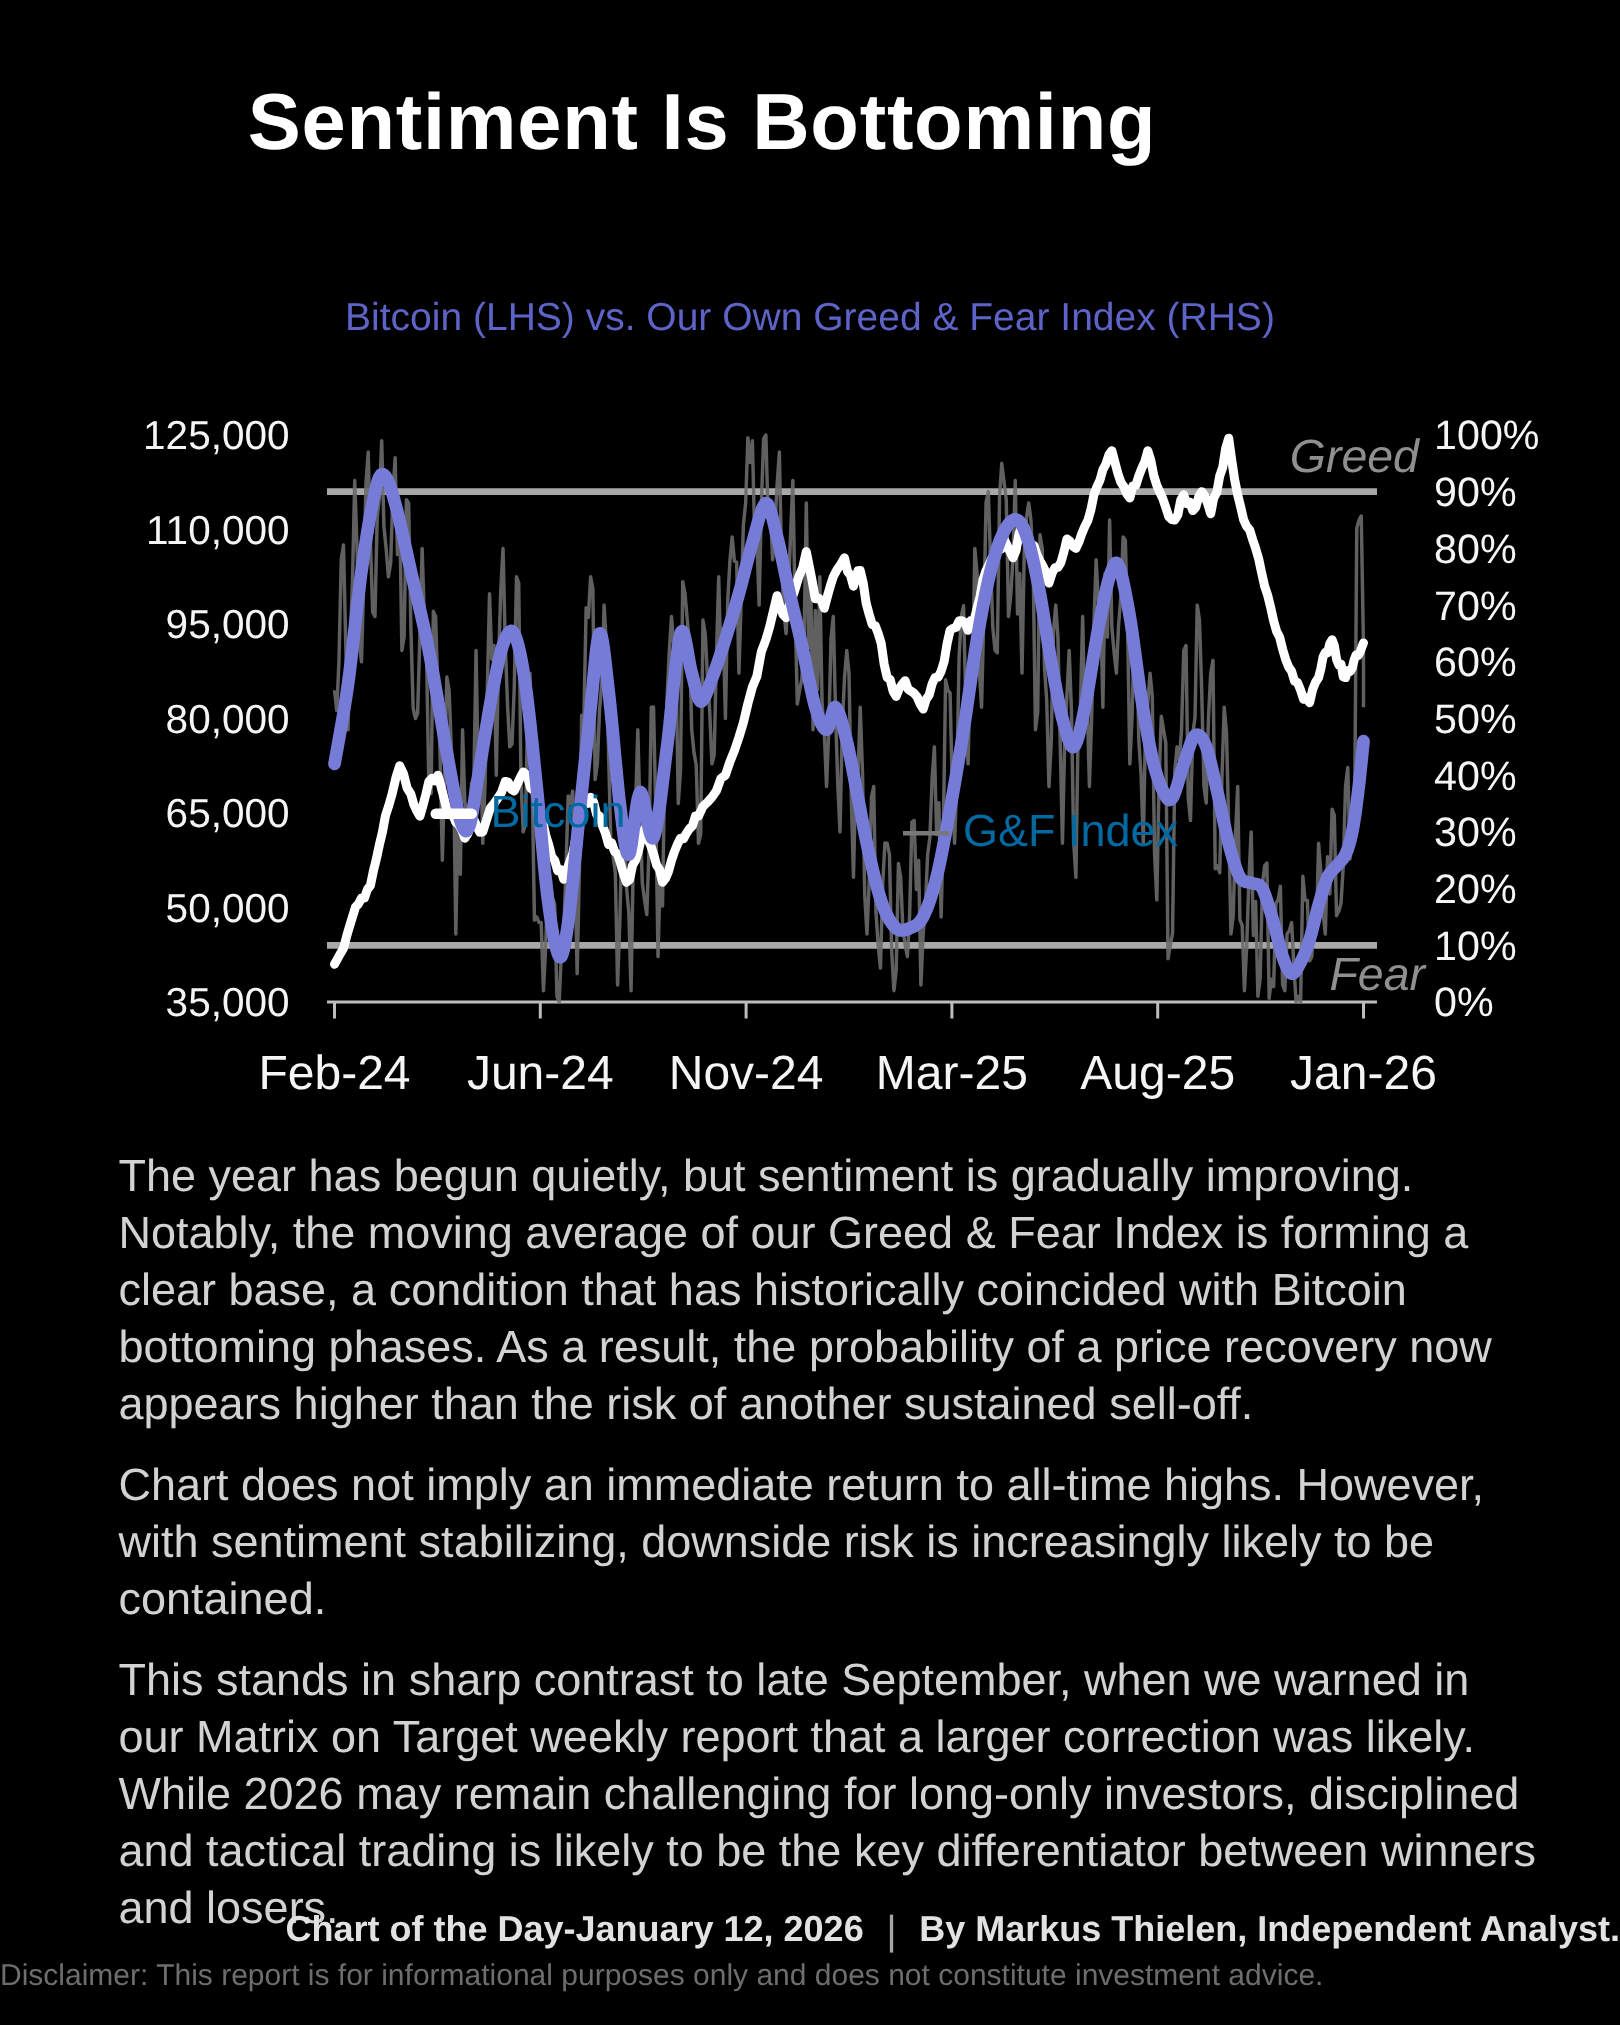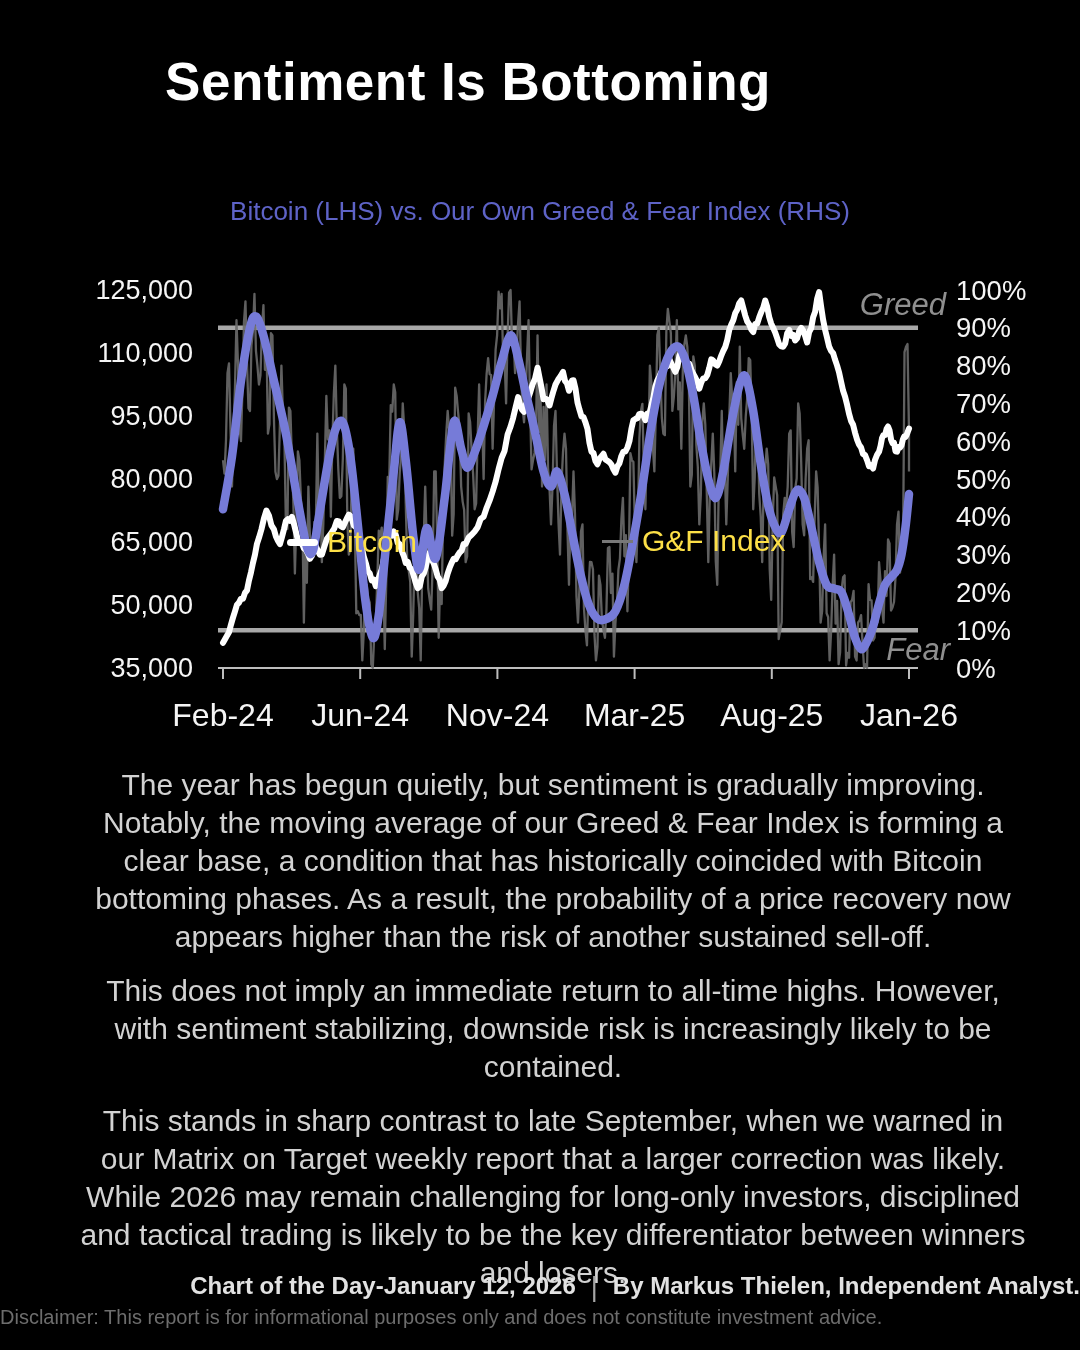--- a/index.html
+++ b/index.html
@@ -5,26 +5,26 @@
   html,body{margin:0;padding:0;background:#000;}
   body{width:1080px;height:1350px;font-family:"Liberation Sans",sans-serif;overflow:hidden;}
   .page{position:relative;width:1080px;height:1350px;background:#000;}
   .title{position:absolute;top:50px;left:0;width:936px;text-align:center;
          font-size:53px;line-height:64px;font-weight:700;color:#ffffff;letter-spacing:0.5px;}
   .subtitle{position:absolute;top:196px;left:0;width:1080px;text-align:center;
             font-size:26px;font-weight:400;color:#5e63c7;}
   .chart-wrap{position:absolute;top:258px;left:0;width:1080px;height:485px;}
   .chart-wrap svg{position:absolute;top:0;left:0;}
   .legend-item{position:absolute;display:flex;align-items:center;gap:9px;height:26px;}
-  .legend-item .lbl{font-size:30px;color:#fde047;}
+  .legend-item .lbl{font-size:30px;color:#0369a1;}
   .dash-btc{width:31px;height:7px;border-radius:4px;background:#ffffff;}
   .dash-gf{width:31px;height:3px;background:#787878;}
   .body-text{position:absolute;top:766px;left:79px;width:948px;color:#d2d2d2;
              font-size:30px;line-height:38px;}
-  .body-text p{margin:0 0 16px 0;text-align:center;}
+  .body-text p{margin:0 0 16px 0;}
   .footer{position:absolute;top:1272px;left:0;width:1080px;text-align:right;
           font-size:24px;font-weight:700;color:#e2e2e2;}
   .footer .sep{display:inline-block;padding:0 15px;font-weight:300;color:#a5a5a5;
                font-size:27px;vertical-align:-2px;}
   .disclaimer{position:absolute;top:1306px;left:0;width:1004px;text-align:left;
               font-size:20px;font-weight:400;color:#6d6d6d;}
 </style>
 </head>
 <body>
 
@@ -74,29 +74,29 @@
         <polyline points="223,202.1 224.49781659388645,215.64621900219916 225.99563318777294,182.28958099792004 227.4934497816594,115.15999999999997 228.99126637554585,105.36843350968508 230.4890829694323,170.89852739954742 231.9868995633188,228.56 233.48471615720524,170.43518962947954 234.9825327510917,129.50807999475302 236.48034934497818,62.24000000000001 237.97816593886463,106.05224815870895 239.4759825327511,169.77714533232074 240.97379912663754,183.20000000000002 242.47161572052403,130.58125350009652 243.96943231441048,64.10666960579164 245.46724890829694,43.34000000000003 246.9650655021834,103.6086500881687 248.46288209606988,150.12935357693578 249.96069868995633,152.95999999999998 251.4585152838428,87.06677734974625 252.95633187772927,72.97018357927806 254.45414847161572,35.78000000000003 255.95196506550218,92.94619360747112 257.44978165938863,107.99922047727483 258.9475982532751,126.5 260.4454148471616,117.29607338369192 261.94323144104806,70.68055582498607 263.4410480349345,47.120000000000005 264.93886462882097,111.7627654581658 266.4366812227074,81.6360606936633 267.9344978165939,175.64000000000001 269.43231441048033,166.2418273754805 270.9301310043668,75.1623917931795 272.4279475982533,77.36000000000001 273.92576419213975,160.58473392115235 275.4235807860262,213.85252643900589 276.92139737991266,221 278.4192139737991,217.66376294364034 279.9170305676856,166.2613965422325 281.4148471615721,107.59999999999997 282.91266375545854,154.6968720521793 284.410480349345,181.60537663379014 285.90829694323145,266.36 287.4061135371179,271.019690751344 288.90393013100436,149.551820868358 290.4017467248908,152.95999999999998 291.89956331877727,200.51321088333722 293.3973799126637,246.31402529276608 294.89519650655023,315.5 296.3930131004367,259.7283681359775 297.89082969432314,193.39795548056807 299.3886462882096,202.1 300.88646288209605,240.93401562583148 302.38427947598257,258.49208132606446 303.882096069869,364.64 305.3799126637555,283.01860357115044 306.87772925764193,324.83444647287575 308.3755458515284,228.56 309.87336244541484,276.60080045768996 311.3711790393013,285.0782268620484 312.86899563318775,296.6 314.3668122270742,264.0039075244956 315.8646288209607,265.58377012010146 317.3624454148472,175.64000000000001 318.8602620087336,262.57306275829444 320.3580786026201,232.62900985467803 321.85589519650654,304.15999999999997 323.353711790393,265.12420439431594 324.8515283842795,202.45472487962843 326.34934497816596,137.84000000000003 327.8471615720524,181.40093606088533 329.34497816593887,172.3314495478086 330.8427947598253,258.79999999999995 332.3406113537118,184.42584184879067 333.83842794759823,135.79294986831025 335.33624454148475,107.59999999999997 336.83406113537114,170.13634437809887 338.33187772925766,211.43999845570323 339.8296943231441,239.9 341.32751091703057,238.14574808103592 342.8253275109171,200.8943989859335 344.3231441048035,126.5 345.82096069869,130.7412674604431 347.31877729257644,262.45319632568953 348.8165938864629,296.6 350.31441048034935,291.0944801314816 351.8122270742358,213.32638376698122 353.31004366812226,190.76000000000002 354.8078602620087,265.0790722052991 356.3056768558952,355.4264009049684 357.8034934497816,353.3 359.3013100436681,356.97621797646434 360.7991266375546,357.00759614868014 362.29694323144105,402.44 363.7947598253275,373.33129444544016 365.292576419214,325.37559828601405 366.79039301310047,326.84000000000003 368.2882096069869,340.34293130299 369.7860262008734,344.7159734666243 371.28384279475983,406.22 372.7816593886463,410 374.27947598253274,376.54507976955176 375.7772925764192,364.64 377.27510917030565,322.66895176285504 378.7729257641921,272.62168779259923 380.2707423580786,277.70000000000005 381.7685589519651,269.5459444074631 383.26637554585153,319.57454762142896 384.764192139738,391.1 386.2620087336245,322.43145429339256 387.7598253275109,218.78469827843458 389.2576419213974,221 390.75545851528386,147.08782624982297 392.2532751091703,153.5938867414743 393.7510917030568,126.5 395.2489082969432,134.56069562457503 396.7467248908297,261.6777654753804 398.24454148471614,251.24 399.74235807860265,214.4143216518544 401.24017467248905,197.2146499131456 402.73799126637556,145.40000000000003 404.235807860262,171.05646843494102 405.73362445414847,245.2231378357738 407.231441048035,304.15999999999997 408.72925764192144,312.48862847693266 410.22707423580783,323.8925512871891 411.72489082969435,398.66 413.2227074235808,356.48106345058085 414.72052401746726,293.9176090934366 416.2183406113537,289.03999999999996 417.71615720524017,333.8260254031494 419.2139737991266,350.43446908050777 420.7117903930131,402.44 422.20960698689953,313.74894388147817 423.707423580786,279.8603059184842 425.2052401746725,228.56 426.703056768559,285.08259310730546 428.2008733624454,330.42174384853615 429.69868995633186,341.96000000000004 431.1965065502184,351.6476524260819 432.6943231441048,307.2278156843357 434.1921397379913,213.44 435.68995633187774,213.36954491712822 437.1877729257642,282.58434567787197 438.68558951965065,379.76 440.1834061135371,322.9391717427589 441.68122270742356,346.0631557058938 443.17903930131007,251.24 444.6768558951965,207.47802354916186 446.1746724890829,176.9387966852263 447.6724890829695,152.95999999999998 449.1703056768559,171.71977292897554 450.66812227074234,184.04324216252115 452.16593886462886,277.70000000000005 453.6637554585153,256.0536936457902 455.1615720524017,129.7575328224898 456.6593886462882,137.84000000000003 458.1572052401747,154.74673075553102 459.65502183406113,171.21113195898312 461.1528384279476,228.56 462.6506550218341,243.60307751322165 464.1484716157205,252.00481908590717 465.64628820960695,304.15999999999997 467.1441048034935,298.1426834255383 468.6419213973799,155.32621347032935 470.1397379912664,164.29999999999998 471.6375545851529,192.67631306803227 473.13537117903934,216.43447710282803 474.6331877729258,251.24 476.13100436681225,245.34712464312614 477.6288209606987,179.00696259422895 479.12663755458516,126.5 480.6244541484716,184.24810439717024 482.122270742358,161.0554498188197 483.6200873362445,221 485.117903930131,143.28641932328122 486.61572052401743,115.96103725844472 488.11353711790395,100.04000000000002 489.6113537117904,116.19244526491985 491.10917030567686,116.93466104910078 492.6069868995633,190.76000000000002 494.1048034934498,142.0517397822402 495.6026200873362,91.56366895423452 497.10043668122273,77.36000000000001 498.5982532751092,33.75474394621551 500.09606986899564,50.3441458803743 501.5938864628821,35.78000000000003 503.09170305676855,98.796158525914 504.589519650655,100.62912678723183 506.0873362445415,145.40000000000003 507.585152838428,78.09333714978021 509.08296943231437,34.48167596523092 510.5807860262009,32 512.0786026200874,86.1626491424322 513.5764192139738,82.75864652811521 515.0742358078603,115.15999999999997 516.5720524017468,92.99989489156309 518.0698689956332,65.23260792737 519.5676855895197,43.34000000000003 521.0655021834061,116.73336286237014 522.5633187772926,149.76978942171854 524.061135371179,164.29999999999998 525.5589519650655,136.0386620023757 527.056768558952,98.38171448422673 528.5545851528384,62.24000000000001 530.0524017467249,145.8880311962917 531.5502183406113,211.36518171629754 533.0480349344978,202.1 534.5458515283842,194.91583372536897 536.0436681222708,169.02085984872878 537.5414847161572,77.36000000000001 539.0393013100436,174.08191858998686 540.5371179039302,133.78008518125114 542.0349344978166,228.56 543.5327510917031,148.9869122294545 545.0305676855896,202.02217180013656 546.528384279476,126.5 548.0262008733624,209.74149742947517 549.524017467249,230.4226073459372 551.0218340611355,266.36 552.5196506550218,228.66023612318187 554.0174672489084,167.5748943085186 555.5152838427948,152.95999999999998 557.0131004366813,215.90025277655644 558.5109170305677,264.7211963317916 560.0087336244542,296.6 561.5065502183406,226.13015139729455 563.0043668122271,194.16570011510777 564.5021834061135,175.64000000000001 566,190.6457267404906 567.4978165938865,272.90311979526655 568.9956331877729,326.84000000000003 570.4934497816594,259.26989167558406 571.9912663755458,260.0051794722974 573.4890829694323,213.44 574.9868995633187,256.4528992931247 576.4847161572053,338.69448240559177 577.9825327510918,364.64 579.4803493449781,329.3576191720501 580.9781659388647,273.53576899621265 582.4759825327511,266.36 583.9737991266375,350.11534031857326 585.471615720524,372.62789909589736 586.9694323144106,387.32 588.4672489082969,331.72790036988334 589.9650655021835,303.96256648071335 591.46288209607,304.15999999999997 592.9606986899563,311.5035074772775 594.4585152838429,376.1731534950398 595.9563318777293,402.44 597.4541484716157,388.9228512396328 598.9519650655022,317.72119687268514 600.4497816593887,326.84000000000003 601.9475982532751,362.0761401850179 603.4454148471616,371.92683069384174 604.943231441048,379.76 606.4410480349345,351.5679667091027 607.938864628821,289.9138730222076 609.4366812227074,289.03999999999996 610.9344978165939,334.9821090989098 612.4323144104803,315.62313197910487 613.9301310043668,398.66 615.4279475982532,365.21384048249723 616.9257641921398,346.2464444736719 618.4235807860262,311.72 619.9213973799126,300.6683705990225 621.4192139737991,260.88291250047087 622.9170305676855,239.9 624.414847161572,298.33152441942696 625.9126637554587,277.1608609718941 627.410480349345,353.3 628.9082969432314,294.37809557750825 630.406113537118,195.17839604843778 631.9039301310044,202.1 633.4017467248908,203.9466038825363 634.8995633187774,270.55173418097496 636.3973799126637,304.15999999999997 637.8951965065503,261.2127767860703 639.3930131004367,180.04739483291283 640.8908296943232,152.95999999999998 642.3886462882097,145.8315890899509 643.8864628820961,213.79270683939083 645.3842794759826,251.24 646.882096069869,185.3713396810867 648.3799126637555,194.0718554382883 649.8777292576419,107.59999999999997 651.3755458515284,124.29147229170871 652.8733624454148,188.6607587697707 654.3711790393013,213.44 655.8689956331878,153.01910090070368 657.3668122270742,76.9833773133837 658.8646288209607,69.80000000000001 660.3624454148471,116.25241122053711 661.8602620087337,160.03657723990676 663.3580786026201,175.64000000000001 664.8558951965065,177.15162020580172 666.353711790393,73.17344215731322 667.8515283842795,50.900000000000034 669.3493449781658,63.01897254777549 670.8471615720524,75.10273561266064 672.344978165939,152.95999999999998 673.8427947598253,138.95254868338185 675.3406113537118,113.84951726606266 676.8384279475982,62.24000000000001 678.3362445414847,151.38904480984507 679.8340611353713,124.3308615584321 681.3318777292577,190.76000000000002 682.829694323144,110.4300438769124 684.3275109170306,86.80039957953244 685.8253275109171,77.36000000000001 687.3231441048034,88.98481213849408 688.82096069869,123.58646899911389 690.3187772925764,228.56 691.8165938864629,216.52443525906654 693.3144104803494,98.40646539688186 694.8122270742358,107.59999999999997 696.3100436681223,186.94912553895932 697.8078602620087,208.7681333540268 699.3056768558952,266.36 700.8034934497816,237.30308644916863 702.3013100436682,163.63370933309946 703.7991266375545,145.40000000000003 705.296943231441,166.70068442183364 706.7947598253276,236.19882634234727 708.2925764192139,304.15999999999997 709.7903930131005,237.17774985950442 711.288209606987,205.47307130638436 712.7860262008733,175.64000000000001 714.2838427947598,214.9314293080829 715.7816593886464,303.3391862322949 717.2794759825327,326.84000000000003 718.7772925764192,226.11802944804433 720.2751091703058,213.16168705485316 721.7729257641921,152.95999999999998 723.2707423580787,226.70287022625652 724.7685589519651,206.35240423880143 726.2663755458516,266.36 727.764192139738,220.21794417505714 729.2620087336245,158.53868051369494 730.759825327511,115.15999999999997 732.2576419213974,143.17280553750322 733.7554585152839,144.7739623627968 735.2532751091703,213.44 736.7510917030568,124.18496642288568 738.2489082969432,166.76553597393777 739.7467248908297,88.69999999999999 741.244541484716,160.2941069866717 742.7423580786027,176.84456864302157 744.240174672489,190.76000000000002 745.7379912663756,158.39807401173042 747.235807860262,139.81454158209783 748.7336244541485,100.04000000000002 750.2314410480349,102.07945554909855 751.7292576419213,158.70556538668274 753.2270742358079,251.24 754.7248908296943,219.63736835443973 756.2227074235808,157.7503455885649 757.7205240174673,164.29999999999998 759.2183406113537,235.8111675659567 760.7161572052402,258.31357869809415 762.2139737991266,304.15999999999997 763.7117903930131,223.85486492695287 765.2096069868996,211.00360127902405 766.707423580786,190.76000000000002 768.2052401746724,206.27536922902982 769.703056768559,311.1922755811065 771.2008733624455,341.96000000000004 772.6986899563318,263.2881640358679 774.1965065502184,219.4957743062526 775.6943231441048,228.56 777.1921397379913,237.25649264292048 778.6899563318777,381.1677113641046 780.1877729257642,372.2 781.6855895196506,364.29937094180286 783.1834061135371,256.498345887363 784.6812227074237,239.9 786.17903930131,248.6164869835079 787.6768558951966,228.8738275511861 789.174672489083,175.64000000000001 790.6724890829694,172.343337825343 792.170305676856,274.0653828577846 793.6681222707424,289.03999999999996 795.1659388646287,230.95188765225413 796.6637554585153,220.46541254557 798.1615720524018,145.40000000000003 799.6593886462882,155.3233019831106 801.1572052401747,203.33072687440958 802.6550218340611,266.36 804.1528384279477,277.2899349831827 805.650655021834,220.3147789503634 807.1484716157206,190.76000000000002 808.6462882096071,182.2689660870179 810.1441048034934,321.1466228481762 811.6419213973799,319.28 813.1397379912664,323.86430964113777 814.6375545851528,260.14374050480944 816.1353711790393,213.44 817.6331877729258,229.7300317164175 819.1310043668122,291.6771335604973 820.6288209606987,364.64 822.1266375545852,352.98214918508006 823.6244541484715,299.3476875478715 825.1222707423581,266.36 826.6200873362446,355.2881533779107 828.1179039301311,358.9967197275713 829.6157205240174,402.44 831.113537117904,373.2037797062747 832.6113537117903,327.62311940644014 834.1091703056768,296.6 835.6069868995634,365.6680941295922 837.1048034934497,343.00331604828835 838.6026200873363,406.22 840.1004366812227,394.37903021479843 841.5982532751092,331.55195925050975 843.0960698689956,319.28 844.5938864628821,317.33442379605026 846.0917030567684,407.48732346912846 847.589519650655,394.88 849.0873362445416,399.73869515824094 850.585152838428,344.2317345156051 852.0829694323145,341.96000000000004 853.5807860262009,332.88946641492544 855.0786026200873,398.5053127482787 856.5764192139737,402.44 858.0742358078603,364.50502828037366 859.5720524017466,362.5089710674822 861.0698689956332,357.08 862.5676855895198,385.7034608610779 864.0655021834061,410 865.5633187772926,406.22 867.0611353711791,410 868.5589519650655,326.16156479241397 870.056768558952,341.96000000000004 871.5545851528385,342.27629913648593 873.0524017467249,382.5428721602671 874.5502183406114,379.76 876.0480349344979,353.0953467602879 877.5458515283842,364.403665865507 879.0436681222708,304.15999999999997 880.5414847161572,323.13260203332675 882.0393013100436,349.94880532375873 883.5371179039302,364.64 885.0349344978167,313.11080269845206 886.5327510917031,338.0005256648347 888.0305676855895,281.48 889.5283842794761,285.34533995586037 891.0262008733624,352.55055193207414 892.5240174672489,349.52 894.0218340611355,344.0678494974449 895.5196506550218,319.2680939075552 897.0174672489084,266.36 898.5152838427948,253.66396314939408 900.0131004366812,314.6132790978387 901.5109170305677,296.6 903.0087336244542,295.0220925632119 904.5065502183405,94.09354136943824 906.0043668122271,88.69999999999999 907.5021834061137,85.96741281594183 909,173.57120544784368 909,213.44" fill="none" stroke="#6a6a6a" stroke-width="2.3" stroke-opacity="0.9" stroke-linejoin="round"></polyline>
         <polyline points="223,384.8 224.99708879184863,381.2221350330859 226.99417758369722,377.59876013666394 228.99126637554585,374.3 230.98835516739447,366.5734432490915 232.9854439592431,359.69414068624377 234.9825327510917,353.3 236.97962154294032,346.7427806021273 238.97671033478895,344.6444901612401 240.97379912663754,340.7 242.97088791848617,340.72222419545056 244.9679767103348,334.8950029615313 246.96506550218342,332.3 248.96215429403202,322.4760101568699 250.95924308588064,314.4338167347014 252.95633187772927,305 254.95342066957787,296.7341146021337 256.95050946142646,285.8915410837531 258.9475982532751,279.8 261.4439592430859,271.2377629543096 263.9403202328966,260.4562050008029 266.4366812227074,252.5 268.9330422125182,257.58012789450584 271.42940320232896,267.3793291513622 273.92576419213975,271.4 275.9228529839884,278.46038206771016 277.91994177583695,282.70456524893643 279.9170305676856,286.1 281.9141193595342,279.09943382173776 283.9112081513828,271.52680677466094 285.90829694323145,263 287.9053857350801,261.0455389686674 289.9024745269287,262.70332467414437 291.89956331877727,258.79999999999995 293.89665211062595,265.8476092354208 295.8937409024745,273.68565959706905 297.89082969432314,281.9 299.88791848617177,285.2482369105518 301.8850072780204,285.1866374991834 303.882096069869,290.3 305.8791848617176,291.747814059034 307.8762736535663,295.4936336825788 309.87336244541484,300.8 311.87045123726347,297.8256550091505 313.8675400291121,291.5727174848318 315.8646288209607,288.2 317.86171761280934,292.6687158512324 319.8588064046579,296.78211063191293 321.85589519650654,296.6 324.35225618631733,288.6810819230974 326.8486171761281,280.7900586033612 329.34497816593887,277.70000000000005 331.84133915574967,274.1652564071119 334.3377001455604,270.2752956017107 336.83406113537114,263 338.8311499272198,263.4633342538774 340.8282387190684,268.22672125302256 342.8253275109171,269.29999999999995 344.82241630276565,264.74084319621323 346.8195050946143,260.38476523101326 348.8165938864629,256.7 351.3129548762737,258.57820406809446 353.80931586608443,267.49757259480657 356.3056768558952,269.29999999999995 358.80203784570597,276.74996819987894 361.29839883551676,286.7476711180061 363.7947598253275,298.7 365.79184861717613,305.0747591303289 367.78893740902475,313.0892011579871 369.7860262008734,315.5 371.783114992722,322.5444394751638 373.78020378457063,321.60639013908803 375.7772925764192,328.1 377.7743813682678,322.51842001542445 379.77147016011645,316.7245380855352 381.7685589519651,311.3 383.7656477438137,301.64270511604843 385.7627365356623,288.88650266379113 387.75982532751095,277.70000000000005 389.7569141193595,274.7260350177437 391.7540029112082,277.66258930981155 393.7510917030568,273.5 395.74818049490534,276.73165763393047 397.745269286754,284.95691571623087 399.74235807860265,286.1 401.7394468704513,292.7727021676302 403.73653566229984,297.7941935930401 405.73362445414847,305 407.7307132459971,303.8450118332356 409.7278020378457,309.68255646817386 411.72489082969435,311.3 413.7219796215429,317.8273151060194 415.7190684133916,324.88842560745775 417.71615720524017,330.2 419.71324599708885,328.33556823529307 421.7103347889374,318.83151231475176 423.70742358078604,315.5 425.70451237263467,309.0414270657301 427.7016011644833,299.7564194664359 429.6986899563319,294.5 431.6957787481805,301.44143061980606 433.69286754002917,305.33176962509754 435.68995633187774,311.3 437.6870451237263,318.62261798352006 439.684133915575,321.59906538814306 441.68122270742356,330.2 443.6783114992722,327.5836357622594 445.6754002911208,322.96316604450345 447.6724890829695,315.5 449.66957787481806,309.7248760151863 451.6666666666667,304.869172924608 453.6637554585153,300.8 455.66084425036394,301.2167787986249 457.65793304221256,297.47913380414246 459.65502183406113,294.5 461.6521106259098,292.52240021415054 463.6491994177584,285.96131649948654 465.64628820960695,286.1 468.6419213973799,279.52842109039426 471.6375545851529,276.8271095646173 474.6331877729258,273.5 477.6288209606987,269.1989117415249 480.6244541484716,260.88580142162743 483.6200873362445,258.79999999999995 486.61572052401743,249.81429908268154 489.6113537117904,242.43774775370957 492.6069868995633,233.6 495.6026200873362,223.69119960948822 498.5982532751092,211.1025161323697 501.59388646288215,200 504.589519650655,192.8022487642616 507.585152838428,176.4416332627088 510.5807860262009,168.50000000000003 513.0771470160116,160.03327520169321 515.5735080058223,149.51728906936944 518.0698689956332,139.10000000000002 520.0669577874818,146.5301323257387 522.0640465793305,151.7240038746595 524.061135371179,153.8 526.0582241630277,145.85292472563685 528.0553129548763,140.9008447478712 530.0524017467249,134.90000000000003 532.5487627365358,126.40533716760575 535.0451237263464,120.76540288619697 537.5414847161572,109.70000000000005 539.5385735080058,119.79895354054867 541.5356622998545,129.87989340268075 543.5327510917031,141.2 545.5298398835516,140.71677655383945 547.5269286754003,142.2996043792367 549.524017467249,147.5 551.5211062590976,139.8401622765511 553.5181950509461,132.80284429438416 555.5152838427948,126.5 558.0116448326055,121.80818267859519 560.5080058224163,118.18715399272742 563.0043668122271,113.89999999999998 565.0014556040758,122.92541299007831 566.9985443959243,125.48030042126771 568.9956331877729,132.8 570.4934497816594,128.28655141130093 571.9912663755458,122.47076448813078 573.4890829694323,122.30000000000001 575.486171761281,130.68518386952576 577.4832605531296,144.35229579582813 579.4803493449782,151.7 581.4774381368268,158.33594195909797 583.4745269286755,159.11264556087554 585.471615720524,164.29999999999998 587.4687045123726,170.92757476367052 589.4657933042213,184.95182418487965 591.46288209607,193.70000000000002 593.4599708879184,195.04053536348047 595.4570596797671,202.9297557255626 597.4541484716158,206.3 599.4512372634643,201.0481872817129 601.4483260553129,198.26626619912682 603.4454148471616,195.8 605.4425036390103,201.48065603703262 607.4395924308587,202.8336440835148 609.4366812227074,204.20000000000002 611.4337700145561,206.59783956676722 613.4308588064047,211.25119836911563 615.4279475982532,214.7 617.4250363901019,208.24121090590955 619.4221251819506,205.34653399243948 621.4192139737991,197.9 623.4163027656477,193.6342803893983 625.4133915574964,193.5437609705329 627.410480349345,189.5 629.4075691411936,183.141681503281 631.4046579330422,170.93758211262525 633.4017467248908,162.2 635.3988355167395,160.9002116706967 637.3959243085881,160.1432191821933 639.3930131004367,155.89999999999998 641.3901018922853,155.87227932423355 643.3871906841339,157.17605413652956 645.3842794759826,162.2 647.3813682678311,155.61592970021064 649.3784570596798,155.7261167916656 651.3755458515284,147.5 653.3726346433771,139.55012138783934 655.3697234352256,128.3453621532023 657.3668122270742,122.30000000000001 659.3639010189229,118.33448288105427 661.3609898107715,113.95422438129782 663.3580786026201,111.80000000000001 665.3551673944687,107.43536545179785 667.3522561863174,108.1545901037752 669.3493449781661,101.30000000000001 671.3464337700145,105.526465568915 673.3435225618632,109.75910345397892 675.3406113537118,113.89999999999998 677.3377001455605,109.16372518002987 679.334788937409,97.83465500034396 681.3318777292577,92.89999999999998 683.3289665211064,100.03195152379573 685.3260553129548,104.09029889240861 687.3231441048035,105.5 689.3202328966521,105.65645459212362 691.3173216885008,111.74193237997594 693.3144104803494,116 695.311499272198,119.52953941315417 697.3085880640467,123.5502494159341 699.3056768558952,130.7 701.3027656477439,124.38673684649171 703.2998544395925,120.45851297147567 705.2969432314411,120.19999999999999 707.2940320232897,116.91981487542387 709.2911208151384,109.82818537034092 711.288209606987,101.30000000000001 713.2852983988355,102.7543005945534 715.2823871906842,106.20609075292947 717.2794759825327,107.59999999999997 719.2765647743813,103.25557949975132 721.27365356623,97.57861906997863 723.2707423580787,92.89999999999998 725.2678311499272,88.92024272598326 727.2649199417758,81.85070706613368 729.2620087336245,71.89999999999998 731.2590975254731,66.55145506784322 733.2561863173217,62.24243561148643 735.2532751091703,55.10000000000002 737.250363901019,51.45604826673866 739.2474526928677,45.18078017197553 741.2445414847163,42.5 743.2416302765648,50.079125402793295 745.2387190684134,57.587587353736126 747.235807860262,63.5 749.2328966521106,66.40370575830337 751.2299854439593,71.3564645572007 753.2270742358079,74 755.2241630276565,65.90594385460014 757.221251819505,65.56509336099032 759.2183406113537,59.30000000000001 761.2154294032024,54.06574545018378 763.212518195051,49.81227597706015 765.2096069868996,42.5 767.2066957787483,48.963375512585 769.2037845705969,59.128286227583885 771.2008733624455,65.60000000000002 773.197962154294,70.08036276698112 775.1950509461427,74.435682650432 777.1921397379913,80.30000000000001 779.18922852984,86.44114851191642 781.1863173216885,88.38161674655976 783.1834061135371,88.69999999999999 785.1804949053857,85.35265822425487 787.1775836972344,75.33610000662503 789.174672489083,71.89999999999998 791.1717612809316,77.84831077419221 793.1688500727803,76.77071586325769 795.165938864629,82.39999999999998 797.1630276564775,80.26059267178181 799.1601164483261,73.11242479145528 801.1572052401747,69.80000000000001 803.1542940320234,72.51206419073048 805.1513828238719,77.99433520957825 807.1484716157206,84.5 809.1455604075692,74.00068581759928 811.1426491994177,70.38915760993962 813.1397379912664,59.30000000000001 815.136826783115,53.664932185634996 817.1339155749636,40.85972579292951 819.1310043668122,34.099999999999966 821.1280931586608,48.610151851624266 823.1251819505095,61.90133603528142 825.1222707423582,71.89999999999998 827.1193595342068,79.9568696728349 829.1164483260554,88.60745683811604 831.113537117904,92.89999999999998 833.1106259097526,95.22303644344214 835.1077147016013,101.76595126293597 837.1048034934498,107.59999999999997 839.1018922852984,114.51722689442335 841.0989810771471,123.87690820038318 843.0960698689956,132.8 845.0931586608442,138.77718302577733 847.0902474526929,146.81121535599232 849.0873362445415,155.89999999999998 851.0844250363901,162.98132781527937 853.0815138282388,166.7265676457435 855.0786026200874,174.79999999999998 857.0756914119361,181.53676058471206 859.0727802037846,186.58665124624963 861.0698689956332,189.5 863.0669577874818,196.12876586601135 865.0640465793305,197.05766405075786 867.0611353711791,202.1 869.0582241630277,208.20323048785332 871.0553129548763,207.2723091306537 873.0524017467249,210.5 875.0494905385735,201.7689600556344 877.0465793304221,196.8421080803871 879.0436681222708,193.70000000000002 880.5414847161572,187.9671493151039 882.0393013100437,179.9725804298371 883.5371179039302,176.89999999999998 885.0349344978167,177.08340417370198 886.5327510917031,171.112181263268 888.0305676855895,168.50000000000003 889.5283842794761,172.2967799479514 891.0262008733624,181.36127376928928 892.524017467249,185.3 894.0218340611355,184.85577388174835 895.5196506550218,193.32667505234477 897.0174672489084,193.70000000000002 898.5152838427948,189.0797192567587 900.0131004366812,189.68569701708856 901.5109170305677,187.4 902.8090247452693,181.73063565947112 904.107132459971,178.50415489532054 905.4052401746726,178.99999999999997 906.6034934497817,176.94643463879822 907.8017467248909,173.65121696367862 909,170.60000000000002" fill="none" stroke="#ffffff" stroke-width="6" stroke-linejoin="round" stroke-linecap="round"></polyline>
         <path d="M223,251.24C224.5,242.4 229.0,219.7 232.0,198.3C235.0,176.9 238.0,144.1 241.0,122.7C244.0,101.3 247.5,80.5 250.0,69.8C252.5,59.1 253.7,57.2 256.0,58.5C258.2,59.7 260.4,66.7 263.4,77.4C266.4,88.1 270.2,106.3 273.9,122.7C277.7,139.1 281.9,155.5 285.9,175.6C289.9,195.8 294.4,224.8 297.9,243.7C301.4,262.6 304.4,280.8 306.9,289.0C309.4,297.2 310.9,297.9 312.9,292.8C314.9,287.8 316.4,273.3 318.9,258.8C321.4,244.3 325.1,220.4 327.8,205.9C330.6,191.4 332.8,178.8 335.3,171.9C337.8,164.9 340.3,159.9 342.8,164.3C345.3,168.7 347.8,181.3 350.3,198.3C352.8,215.3 355.3,242.4 357.8,266.4C360.3,290.3 362.8,323.1 365.3,342.0C367.8,360.9 370.5,377.2 372.8,379.8C375.0,382.3 376.5,372.8 378.8,357.1C381.0,341.3 383.8,309.2 386.3,285.3C388.8,261.3 391.5,233.6 393.8,213.4C396.0,193.3 397.7,166.2 399.7,164.3C401.7,162.4 403.5,183.2 405.7,202.1C408.0,221.0 411.0,259.4 413.2,277.7C415.5,296.0 417.0,313.0 419.2,311.7C421.5,310.5 424.0,272.0 426.7,270.1C429.4,268.3 432.7,305.4 435.7,300.4C438.7,295.3 441.7,262.6 444.7,239.9C447.7,217.2 450.9,172.5 453.7,164.3C456.4,156.1 458.9,183.2 461.2,190.8C463.4,198.3 464.9,209.0 467.1,209.7C469.4,210.3 471.9,201.5 474.6,194.5C477.4,187.6 480.6,177.5 483.6,168.1C486.6,158.6 489.6,148.6 492.6,137.8C495.6,127.1 498.6,113.9 501.6,103.8C504.6,93.7 507.8,78.0 510.6,77.4C513.3,76.7 515.6,90.6 518.1,100.0C520.6,109.5 522.8,122.1 525.6,134.1C528.3,146.0 531.6,158.6 534.5,171.9C537.5,185.1 540.8,204.0 543.5,213.4C546.3,222.9 548.8,228.6 551.0,228.6C553.3,228.6 554.8,212.2 557.0,213.4C559.3,214.7 562.0,226.0 564.5,236.1C567.0,246.2 569.5,261.3 572.0,273.9C574.5,286.5 576.7,299.8 579.5,311.7C582.2,323.7 585.5,337.6 588.5,345.7C591.5,353.9 594.5,358.3 597.5,360.9C600.4,363.4 603.4,362.1 606.4,360.9C609.4,359.6 612.4,359.0 615.4,353.3C618.4,347.6 621.4,338.8 624.4,326.8C627.4,314.9 630.4,297.9 633.4,281.5C636.4,265.1 639.4,247.5 642.4,228.6C645.4,209.7 648.4,185.7 651.4,168.1C654.4,150.4 657.4,134.7 660.4,122.7C663.4,110.7 666.4,101.9 669.3,96.3C672.3,90.6 675.6,87.4 678.3,88.7C681.1,90.0 683.3,95.6 685.8,103.8C688.3,112.0 690.8,124.6 693.3,137.8C695.8,151.1 698.3,169.3 700.8,183.2C703.3,197.1 705.8,211.6 708.3,221.0C710.8,230.4 713.3,241.2 715.8,239.9C718.3,238.6 720.5,226.7 723.3,213.4C726.0,200.2 729.5,175.0 732.3,160.5C735.0,146.0 737.5,133.4 739.7,126.5C742.0,119.6 743.5,114.5 745.7,118.9C748.0,123.3 750.7,138.5 753.2,153.0C755.7,167.4 758.2,190.1 760.7,205.9C763.2,221.6 765.7,236.8 768.2,247.5C770.7,258.2 773.4,265.7 775.7,270.1C777.9,274.6 779.4,277.1 781.7,273.9C783.9,270.8 786.7,258.2 789.2,251.2C791.7,244.3 794.2,234.2 796.7,232.3C799.2,230.4 801.7,233.6 804.2,239.9C806.6,246.2 809.1,259.4 811.6,270.1C814.1,280.8 816.6,294.7 819.1,304.2C821.6,313.6 824.1,322.4 826.6,326.8C829.1,331.3 831.6,329.4 834.1,330.6C836.6,331.9 839.1,330.0 841.6,334.4C844.1,338.8 846.8,349.5 849.1,357.1C851.3,364.6 853.1,374.1 855.1,379.8C857.1,385.4 859.1,390.5 861.1,391.1C863.1,391.7 865.1,387.3 867.1,383.5C869.1,379.8 871.1,374.7 873.1,368.4C875.0,362.1 877.0,352.7 879.0,345.7C881.0,338.8 883.0,331.3 885.0,326.8C887.0,322.4 889.0,321.8 891.0,319.3C893.0,316.8 895.3,315.5 897.0,311.7C898.8,307.9 900.1,303.5 901.5,296.6C902.9,289.7 904.2,280.2 905.4,270.1C906.7,260.1 908.4,241.8 909.0,236.1" fill="none" stroke="#767bd8" stroke-width="8.5" stroke-linejoin="round" stroke-linecap="round"></path>
         <text x="946" y="56.80000000000001" fill="#8f8f8f" font-family="&quot;Liberation Sans&quot;, sans-serif" font-size="31" font-style="italic" text-anchor="end">Greed</text>
         <text x="950" y="402.2" fill="#8f8f8f" font-family="&quot;Liberation Sans&quot;, sans-serif" font-size="31" font-style="italic" text-anchor="end">Fear</text>
       </svg>
     <div class="legend-item" style="left:287px;top:271px;">
       <span class="dash-btc"></span>
       <span class="lbl">Bitcoin</span>
     </div>
-    <div class="legend-item" style="left:562px;top:270px;padding-left:40px;">
+    <div class="legend-item" style="left:562px;top:284px;padding-left:40px;">
       <span class="dash-gf"></span>
       <span class="lbl">G&amp;F Index</span>
     </div>
   </div>
 
   <div class="body-text">
     <p>The year has begun quietly, but sentiment is gradually improving. Notably, the moving average of our Greed &amp; Fear Index is forming a clear base, a condition that has historically coincided with Bitcoin bottoming phases. As a result, the probability of a price recovery now appears higher than the risk of another sustained sell-off.</p>
-    <p>This does not imply an immediate return to all-time highs. However, with sentiment stabilizing, downside risk is increasingly likely to be contained.</p>
+    <p>Chart does not imply an immediate return to all-time highs. However, with sentiment stabilizing, downside risk is increasingly likely to be contained.</p>
     <p>This stands in sharp contrast to late September, when we warned in our Matrix on Target weekly report that a larger correction was likely. While 2026 may remain challenging for long-only investors, disciplined and tactical trading is likely to be the key differentiator between winners and losers.</p>
   </div>
 
   <div class="footer">
     <span>Chart of the Day-January 12, 2026</span><span class="sep">|</span><span>By Markus Thielen, Independent Analyst.</span>
   </div>
 
   <div class="disclaimer">Disclaimer: This report is for informational purposes only and does not constitute investment advice.</div>
 
 </div>

